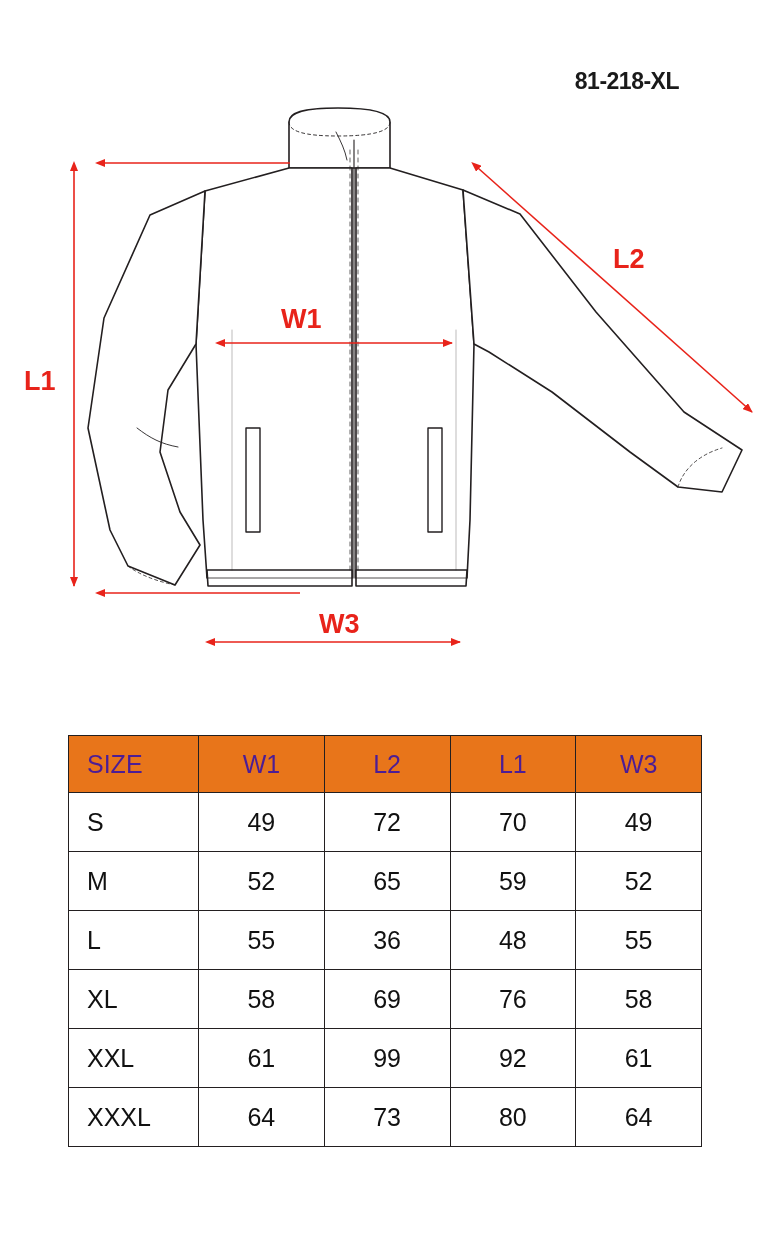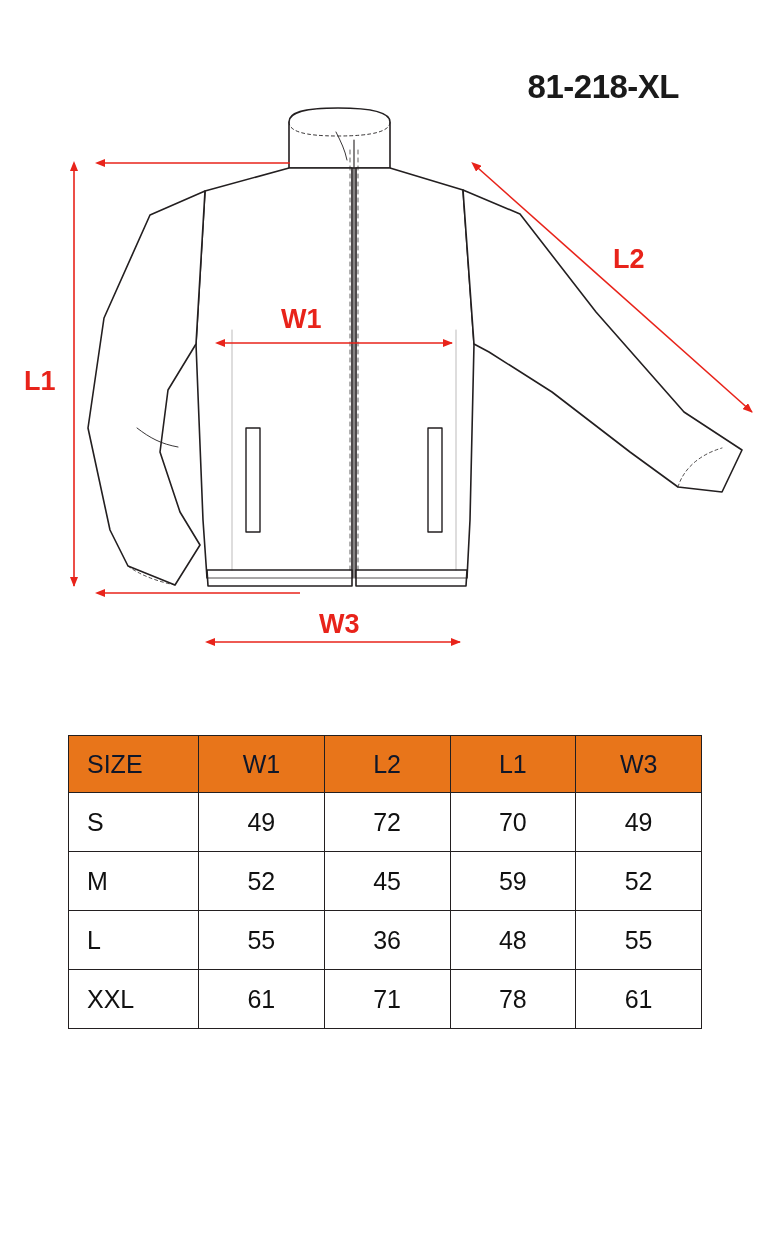--- a/index.html
+++ b/index.html
@@ -14,21 +14,21 @@
     font-family: "Liberation Sans", sans-serif;
     color: #000;
     overflow: hidden;
   }
 
   
   #product-code {
     position: absolute;
     top: 68px;
     right: 92px;
-    font-size: 33px;
+    font-size: 23px;
     font-weight: bold;
     letter-spacing: -0.5px;
     color: #1a1a1a;
   }
 
   
   #diagram {
     position: absolute;
     top: 0;
     left: 0;
@@ -64,21 +64,21 @@
     height: 58px;
     text-align: center;
     vertical-align: middle;
     font-size: 25px;
     font-weight: normal;
     color: #111;
     padding: 0;
   }
   table.size-table thead th {
     background: #e8751a;
-    color: #0f172a;
+    color: #4c1d95;
     font-weight: normal;
     font-size: 25px;
     height: 56px;
   }
   table.size-table thead th.left-head {
     text-align: left;
     padding-left: 18px;
   }
   table.size-table tbody td.size-cell {
     text-align: left;
@@ -213,33 +213,47 @@
       <tr>
         <td class="size-cell">S</td>
         <td>49</td>
         <td>72</td>
         <td>70</td>
         <td>49</td>
       </tr>
       <tr>
         <td class="size-cell">M</td>
         <td>52</td>
-        <td>45</td>
+        <td>65</td>
         <td>59</td>
         <td>52</td>
       </tr>
       <tr>
         <td class="size-cell">L</td>
         <td>55</td>
         <td>36</td>
         <td>48</td>
         <td>55</td>
       </tr>
       <tr>
+        <td class="size-cell">XL</td>
+        <td>58</td>
+        <td>69</td>
+        <td>76</td>
+        <td>58</td>
+      </tr>
+      <tr>
         <td class="size-cell">XXL</td>
         <td>61</td>
-        <td>71</td>
-        <td>78</td>
+        <td>99</td>
+        <td>92</td>
         <td>61</td>
+      </tr>
+      <tr>
+        <td class="size-cell">XXXL</td>
+        <td>64</td>
+        <td>73</td>
+        <td>80</td>
+        <td>64</td>
       </tr>
     </tbody>
   </table>
 </div>
 
 </body></html>

